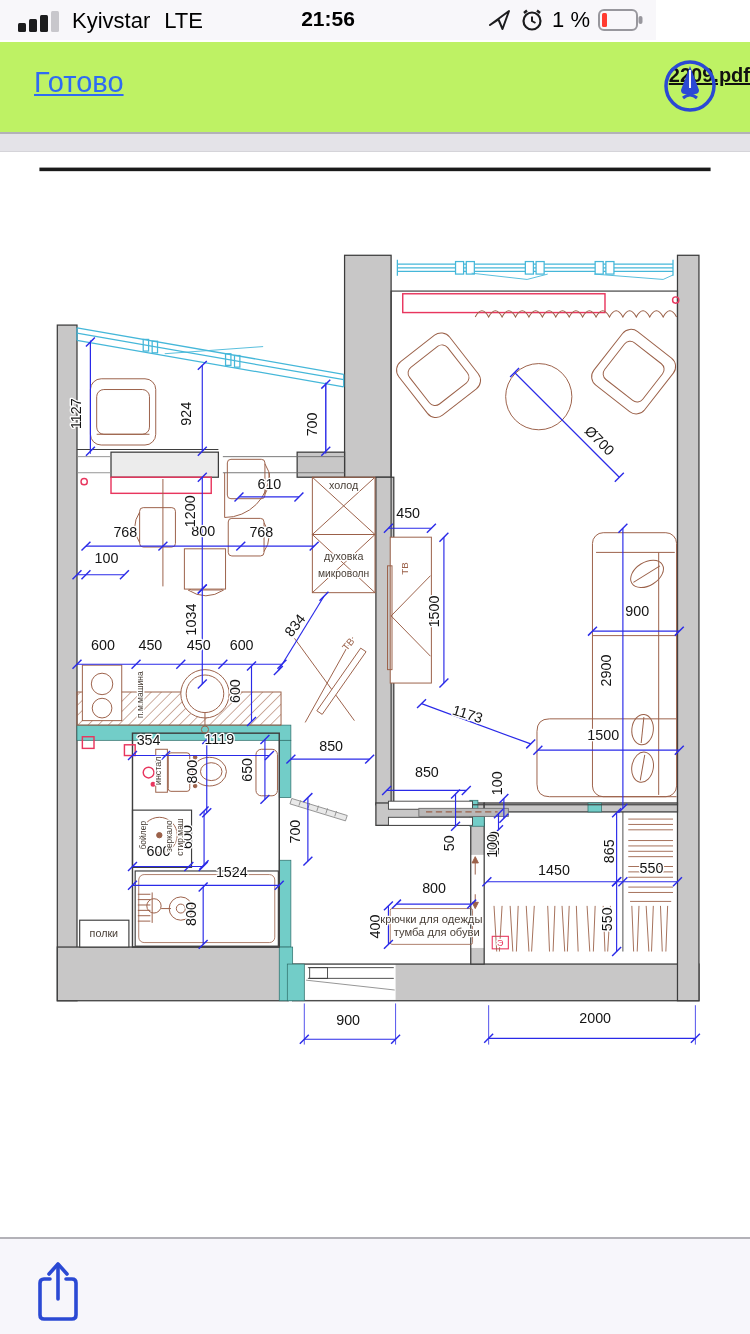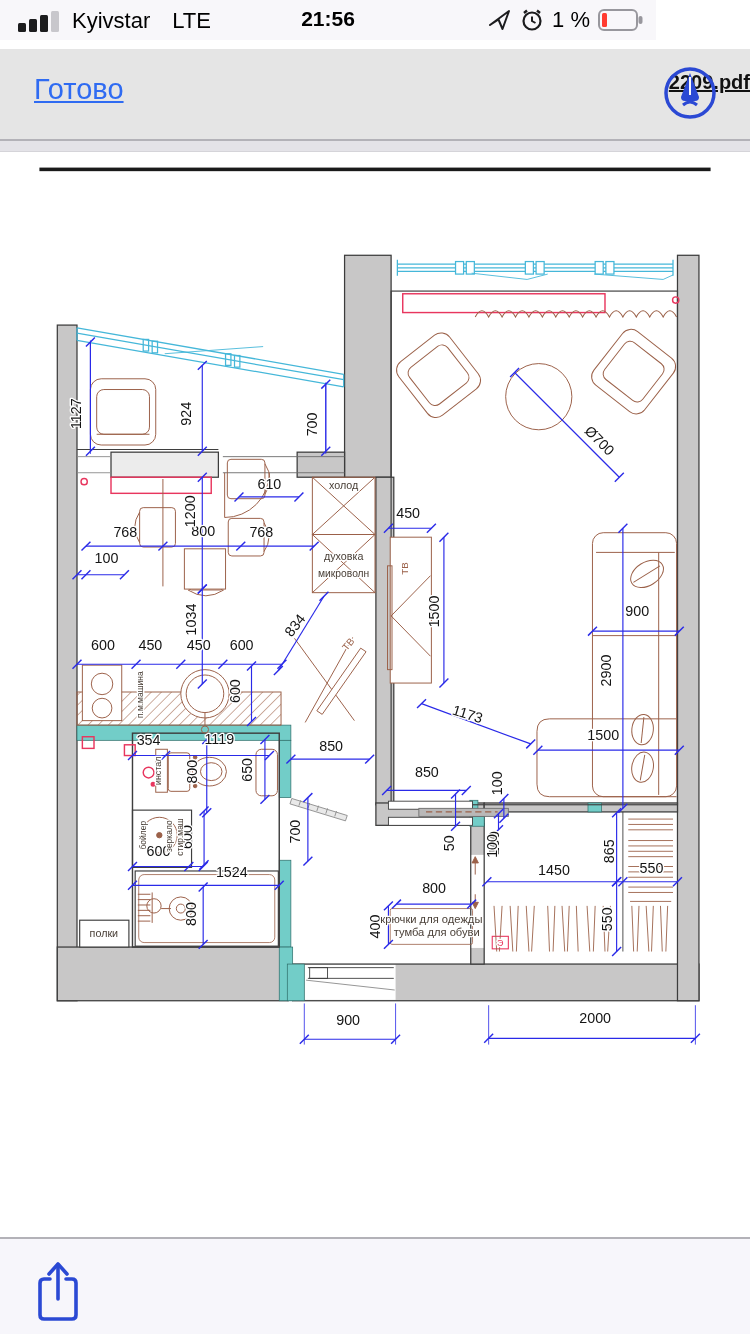--- a/index.html
+++ b/index.html
@@ -10,26 +10,26 @@
   html,body{margin:0;padding:0;}
   body{width:750px;height:1334px;overflow:hidden;background:#fff;
        font-family:"Liberation Sans","DejaVu Sans",sans-serif;position:relative;}
   .screen{position:absolute;inset:0;width:750px;height:1334px;}
   svg text{font-family:"Liberation Sans","DejaVu Sans",sans-serif;}
 
   
   .status-bar{position:absolute;left:0;top:0;width:656px;height:40px;background:#f8f7fa;z-index:5;}
   .sb-left{position:absolute;left:18px;top:8px;display:flex;align-items:center;gap:10px;}
   .carrier{font-size:22px;color:#000;}
-  .network{font-size:22px;color:#000;margin-left:12px;}
+  .network{font-size:22px;color:#000;margin-left:4px;}
   .sb-time{position:absolute;left:0;right:0;top:7px;text-align:center;font-size:21px;font-weight:700;color:#000;}
   .sb-right{position:absolute;right:12px;top:7px;display:flex;align-items:center;gap:8px;}
   .battery-label{font-size:22px;color:#000;}
 
-  .nav-bar{position:absolute;left:0;top:49px;width:750px;height:90px;background:#e5e5e5;
+  .nav-bar{position:absolute;left:0;top:42px;width:750px;height:90px;background:#bef264;
            border-bottom:2px solid #b3b2b8;z-index:5;}
   .nav-done{position:absolute;left:34px;top:24px;font-size:29px;color:var(--accent-blue);
             text-decoration:underline;cursor:pointer;}
   .nav-title{position:absolute;left:0;right:0;top:22px;text-align:right;font-size:20px;
              font-weight:700;color:#111;text-decoration:underline;}
   .nav-markup{position:absolute;right:28px;top:12px;width:64px;height:64px;cursor:pointer;}
 
   .page-gap{position:absolute;left:0;top:132px;width:750px;height:20px;background:#e4e3e8;
             box-shadow:inset 0 1px 0 #c6c5ca, inset 0 -1px 0 #d5d4d9;z-index:4;}
 

